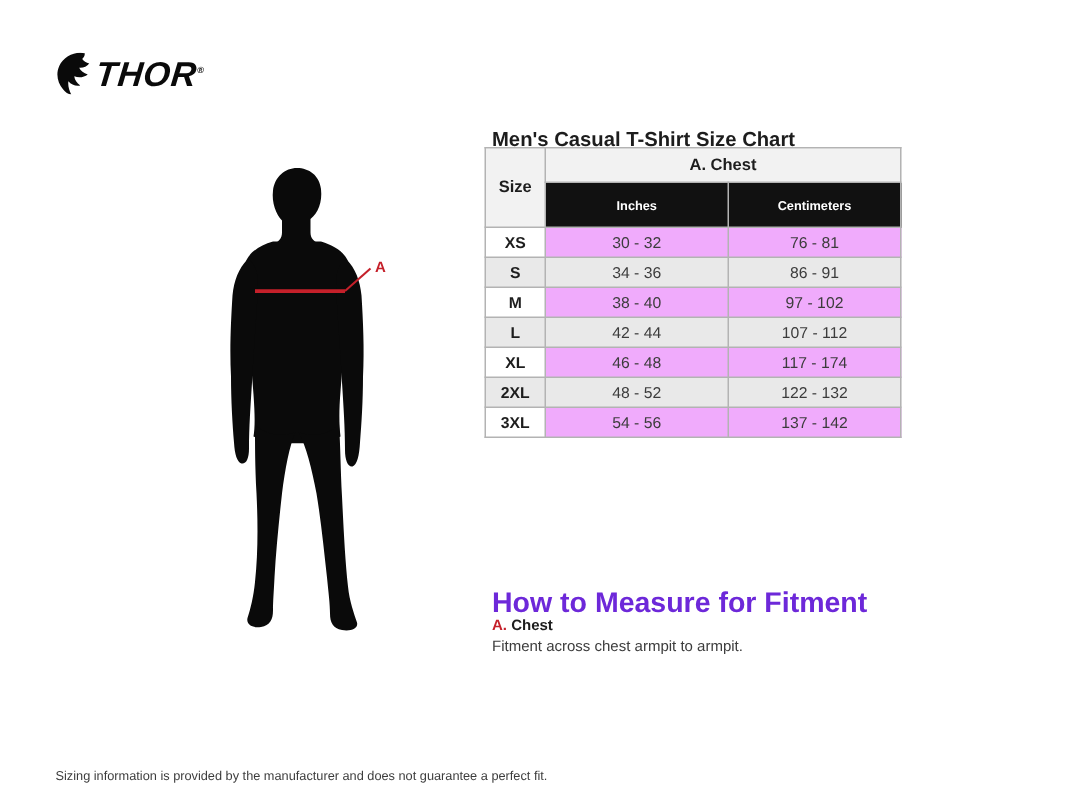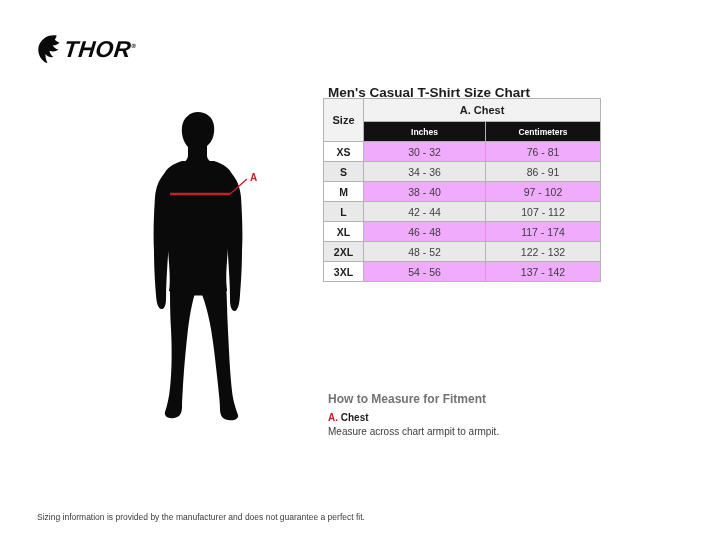--- a/index.html
+++ b/index.html
@@ -44,31 +44,31 @@
   td.size-head {
     width:40px; background:#f2f2f2;
     font-weight:bold; font-size:11px; color:#1d1d1d;
   }
   td.chest-head {
     background:#f2f2f2; height:23px;
     font-weight:bold; font-size:11px; color:#1d1d1d;
   }
   td.unit-head {
     background:#111111; color:#ffffff;
-    height:20px; font-size:8.5px; font-weight:bold;
+    height:30px; font-size:8.5px; font-weight:bold;
   }
   tr.data-row td { height:20px; font-size:10.5px; }
   tr.data-row td.size-cell { font-weight:bold; color:#1d1d1d; background:#ffffff; }
   tr.data-row td.val-cell { color:#3c3c3c; background:#f0abfc; }
   tr.data-row.alt td { background:#e9e9e9; }
   col.c-size { width:40px; } col.c-in { width:122px; } col.c-cm { width:115px; }
 
   .measure-heading {
     position:absolute; left:328px; top:392px;
-    font-size:12px; font-weight:bold; color:#737373;
+    font-size:19px; font-weight:bold; color:#6d28d9;
   }
   .measure-item { position:absolute; left:328px; top:412px; }
   .measure-label { font-size:10px; font-weight:bold; color:#1d1d1d; }
   .measure-letter { color:#c5202a; }
   .measure-desc { font-size:10px; color:#3c3c3c; margin-top:3px; }
 
   
   .footer {
     position:absolute; left:37px; top:487px;
     font-size:8.5px; color:#3c3c3c; line-height:11px;margin-top:25px;
@@ -167,20 +167,20 @@
       </tr>
     </tbody>
   </table>
 
   <div class="measure-heading">How to Measure for Fitment</div>
   <div class="measure-item">
     <div class="measure-label">
       <span class="measure-letter">A.</span>
       <span>Chest</span>
     </div>
-    <div class="measure-desc">Measure across chart armpit to armpit.</div>
+    <div class="measure-desc">Fitment across chest armpit to armpit.</div>
   </div>
 
   <div class="footer">
     <div>Sizing information is provided by the manufacturer and does not guarantee a perfect fit.</div>
   </div>
 
 </div>
 
 </body></html>

